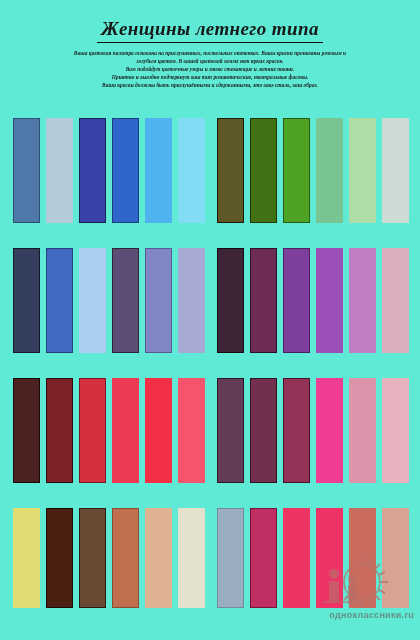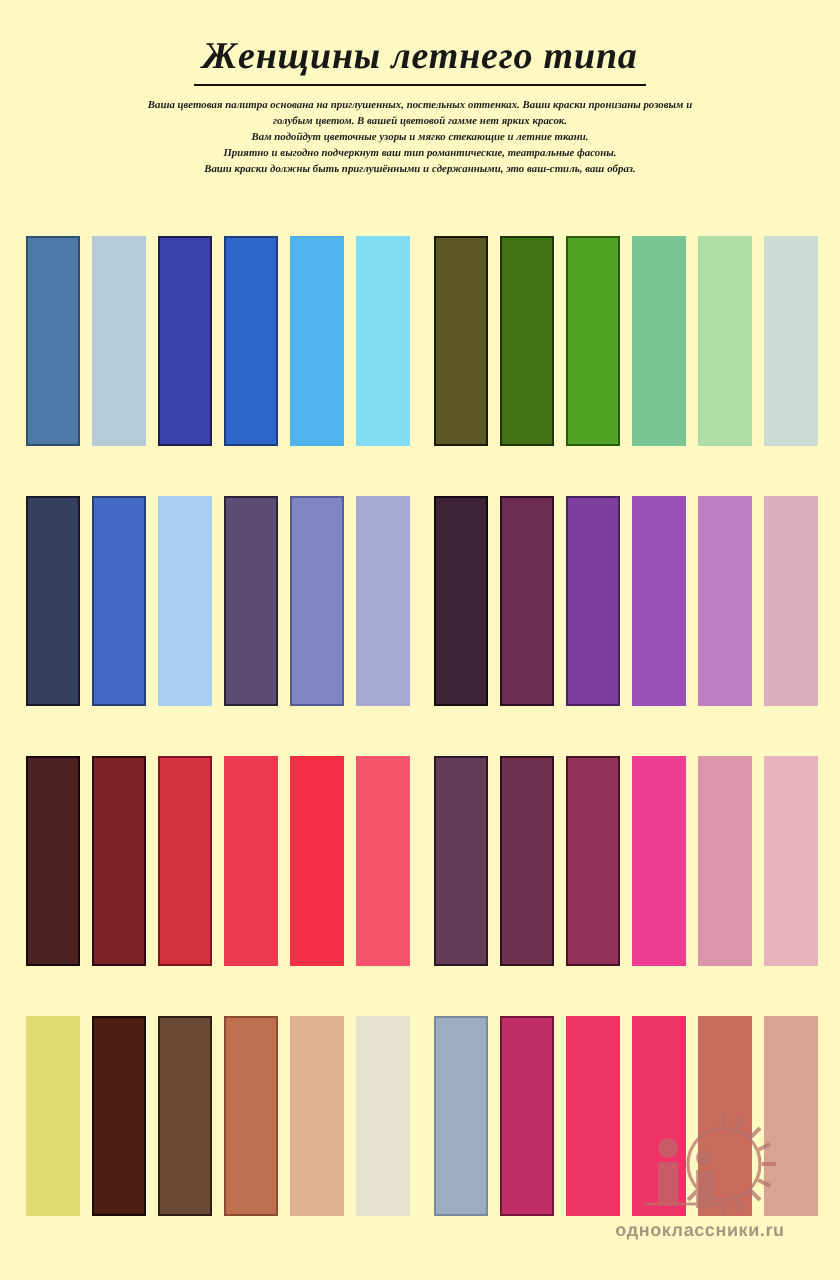--- a/index.html
+++ b/index.html
@@ -12,21 +12,21 @@
     background: #ffffff;
     font-family: "Liberation Serif", "DejaVu Serif", serif;
     overflow: hidden;
     position: relative;
   }
 
   #page {
     position: relative;
     width: 420px;
     height: 640px;
-    background: #fef9c3;
+    background: #5eead4;
   }
 
   
   .header {
     padding-top: 18px;
     text-align: center;
   }
   .title {
     font-family: "Liberation Serif", "DejaVu Serif", serif;
     font-weight: bold;
@@ -101,21 +101,21 @@
     width: 128px;
     height: 80px;
     pointer-events: none;
     opacity: 0.72;
   }
   .wm-text {
     position: absolute;
     left: 0;
     top: 58px;
     width: 128px;
-    text-align: center;
+    text-align: right;
     font-family: "Liberation Sans", sans-serif;
     font-size: 9px;
     font-weight: bold;
     color: #6d5a55;
     letter-spacing: 0.3px;
     opacity: 0.85;
   }
   .wm-sun {
     position: absolute;
     left: 14px;

